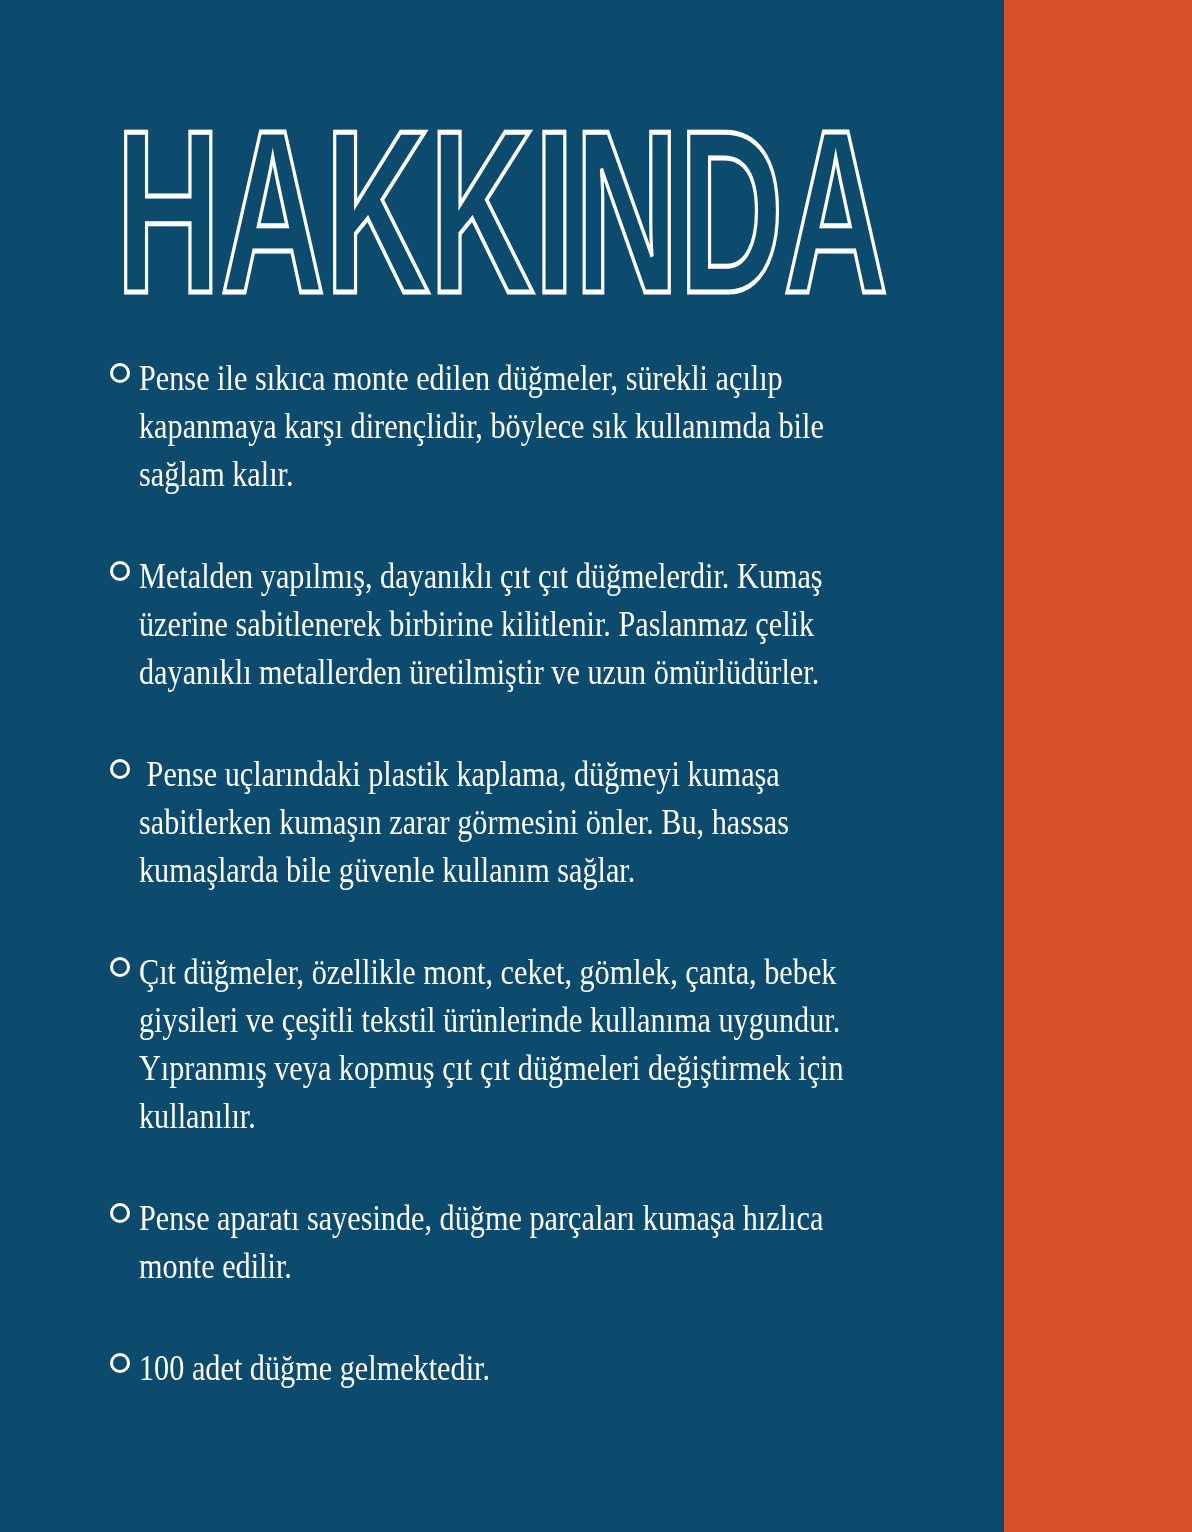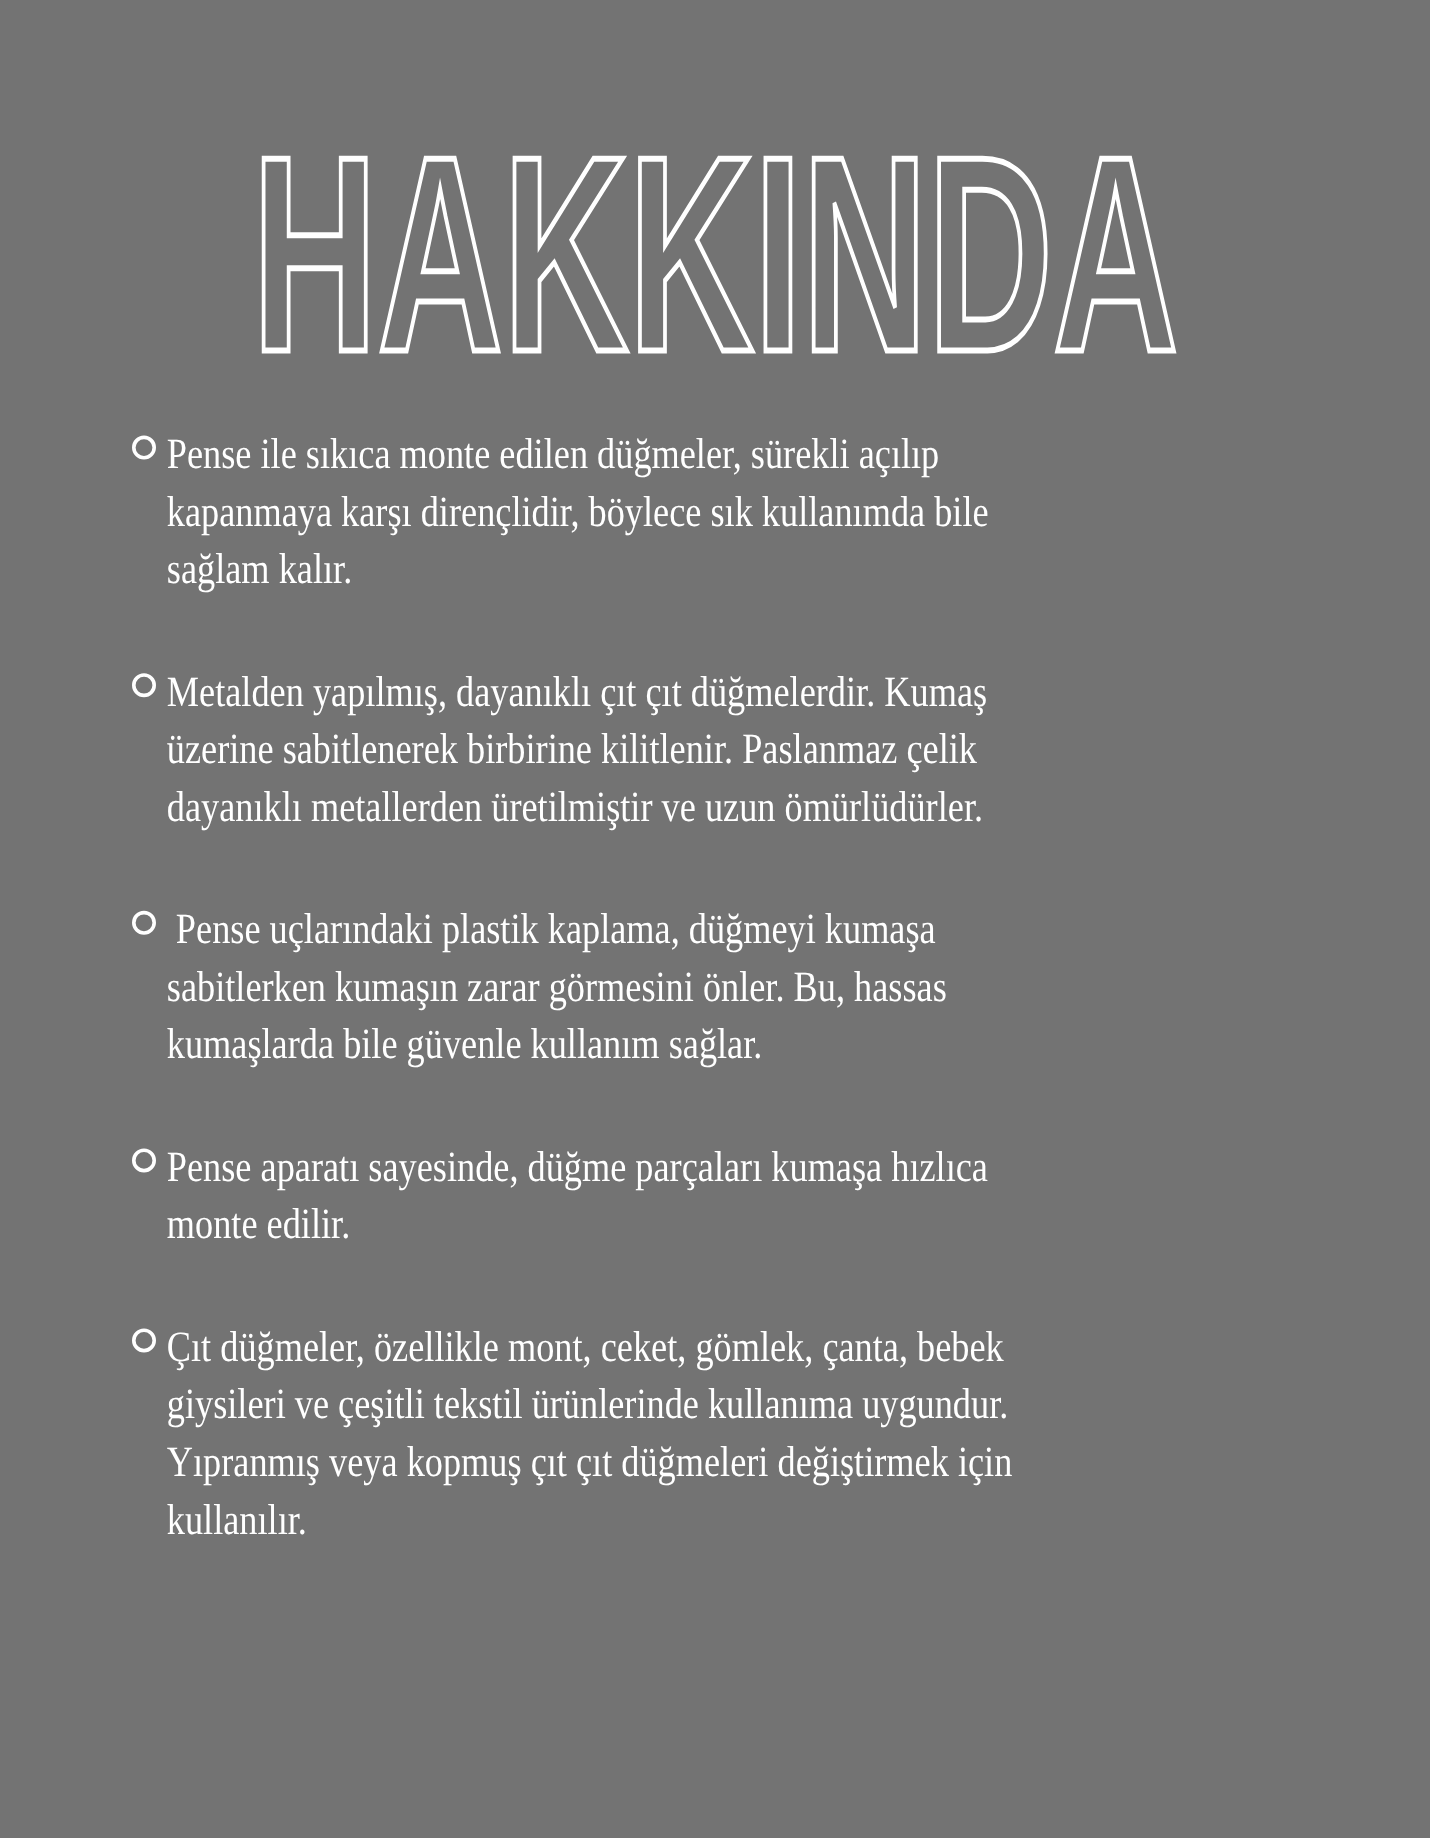--- a/index.html
+++ b/index.html
@@ -2,23 +2,23 @@
 <html lang="tr"><head>
 <meta charset="utf-8">
 <style>
   html, body {
     margin: 0;
     padding: 0;
     background: #D8502B;
   }
   .page {
     position: relative;
-    width: 1192px;
+    width: 1004px;
     height: 1532px;
-    background: #737373;
+    background: #0c4a6e;
     overflow: hidden;
     font-family: "Liberation Sans", sans-serif;
     color: #FFFFFF;
   }
   .title-wrap {
     width: 920px;
     margin: 109px auto 0 auto;
   }
   .title-wrap svg {
     display: block;
@@ -87,25 +87,29 @@
 dayanıklı metallerden üretilmiştir ve uzun ömürlüdürler.</p>
     </li>
     <li>
       <span class="dot"></span>
       <p class="txt"> Pense uçlarındaki plastik kaplama, düğmeyi kumaşa
 sabitlerken kumaşın zarar görmesini önler. Bu, hassas
 kumaşlarda bile güvenle kullanım sağlar.</p>
     </li>
     <li>
       <span class="dot"></span>
+      <p class="txt">Çıt düğmeler, özellikle mont, ceket, gömlek, çanta, bebek
+giysileri ve çeşitli tekstil ürünlerinde kullanıma uygundur.
+Yıpranmış veya kopmuş çıt çıt düğmeleri değiştirmek için
+kullanılır.</p>
+    </li>
+    <li>
+      <span class="dot"></span>
       <p class="txt">Pense aparatı sayesinde, düğme parçaları kumaşa hızlıca
 monte edilir.</p>
     </li>
     <li>
       <span class="dot"></span>
-      <p class="txt">Çıt düğmeler, özellikle mont, ceket, gömlek, çanta, bebek
-giysileri ve çeşitli tekstil ürünlerinde kullanıma uygundur.
-Yıpranmış veya kopmuş çıt çıt düğmeleri değiştirmek için
-kullanılır.</p>
+      <p class="txt">100 adet düğme gelmektedir.</p>
     </li>
   </ul>
 
 </div>
 
 </body></html>

